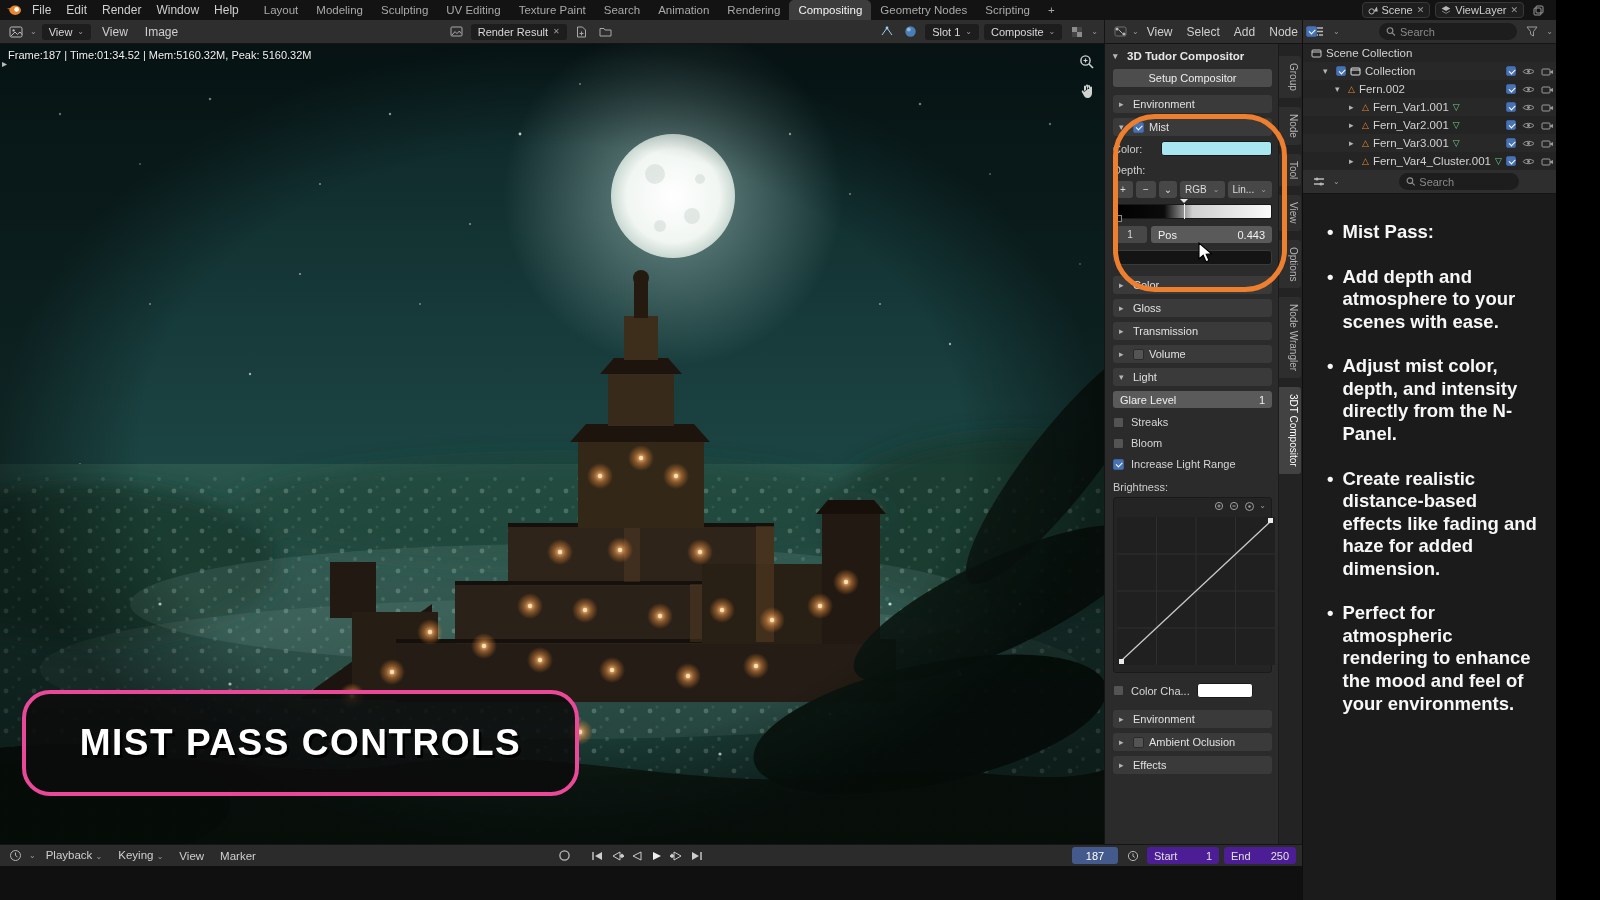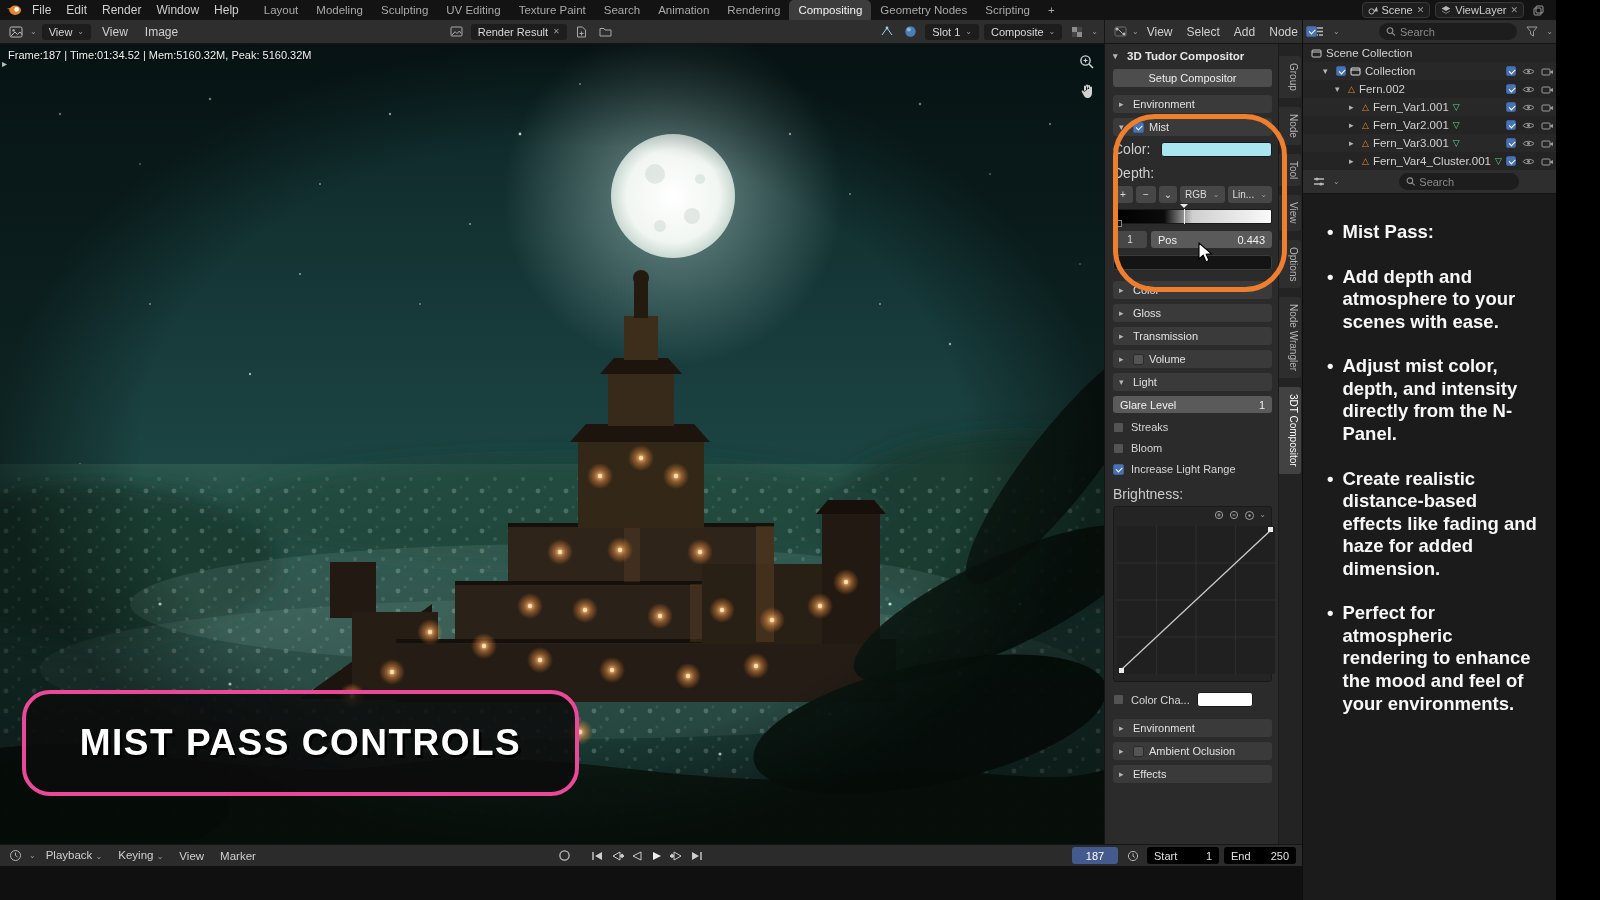--- a/index.html
+++ b/index.html
@@ -41,21 +41,21 @@
 .vtab{writing-mode:vertical-rl;font-size:10px;color:#b5b5b5;background:#2e2e2e;border-radius:0 3px 3px 0;padding:7px 3px;line-height:1;white-space:nowrap;align-self:flex-start;width:22px;text-align:center}
 .vtab.active{background:#424242;color:#fff}
 .cat{display:flex;align-items:center;gap:5px;font-size:11.5px;color:#e6e6e6;margin-bottom:7px;font-weight:700}
 .pbtn{background:#4d4d4d;border-radius:3px;text-align:center;font-size:11px;color:#ececec;padding:3px 0;margin-bottom:8px}
 .sect{display:flex;align-items:center;gap:5px;background:#3a3a3a;border-radius:3px;height:18px;padding:0 6px;font-size:11px;color:#e0e0e0;margin-bottom:5px;white-space:nowrap}
 .chev{color:#b5b5b5;font-size:9px;width:9px;flex:none}
 .cb{width:11px;height:11px;border-radius:2px;background:#545454;border:1px solid #2a2a2a;position:relative;flex:none}
 .cb.checked{background:#4772B3;border-color:#3d619c}
 .cb.checked::after{content:"";position:absolute;left:2px;top:2px;width:5px;height:2.5px;border-left:1.6px solid #fff;border-bottom:1.6px solid #fff;transform:rotate(-45deg)}
 .lrow{display:flex;align-items:center;gap:6px;margin-bottom:8px}
-.plabel{font-size:14px;color:#cdcdcd;white-space:nowrap}
+.plabel{font-size:11px;color:#cdcdcd;white-space:nowrap}
 .swatch{flex:1;height:15px;border-radius:3px;border:1px solid #191919}
 .mini{height:17px;background:#474747;border-radius:3px;display:flex;align-items:center;justify-content:center;font-size:10px;color:#dcdcdc;padding:0 3px}
 .slider{height:17px;background:#5a5a5a;border-radius:3px;display:flex;align-items:center;justify-content:space-between;padding:0 7px;font-size:11px;color:#f0f0f0}
 .ramp{height:15px;border-radius:2px;position:relative;background:linear-gradient(90deg,#000 0%,#0b0b0b 32%,#cfcfcf 50%,#fafafa 100%);border:1px solid #191919;margin-bottom:7px}
 .ramp .mark{position:absolute;left:44.3%;top:-1px;bottom:-1px;width:1px;background:#f2f2f2}
 .ramp .handle{position:absolute;left:44.3%;top:-6px;width:0;height:0;border:4px solid transparent;border-top-color:#e8e8e8;transform:translateX(-50%)}
 .ramp .stop0{position:absolute;left:1px;bottom:-4px;width:7px;height:7px;background:#111;border:1px solid #888}
 .posrow{display:flex;gap:4px;margin-bottom:7px}
 .posrow .idx{width:34px}
 .posrow .slider{flex:1}
@@ -78,21 +78,21 @@
 .tutorial{flex:1;background:#1b1b1b;padding:27px 18px 0 24px}
 .tut-item{display:flex;gap:9px;color:#f7f7f7;font-weight:700;font-size:18.5px;line-height:1.22;margin-bottom:22px}
 .tut-item .b{flex:none}
 
 .timeline{height:22px;background:#2b2b2b;display:flex;align-items:center;gap:4px;padding:0 6px;border-top:1px solid #151515;position:relative}
 .timeline .menu{line-height:22px;padding:0 6px;font-size:11.5px}
 .transport{position:absolute;left:588px;top:0;bottom:0;display:flex;align-items:center;gap:3px}
 .tbtn{width:17px;height:16px;display:flex;align-items:center;justify-content:center;border-radius:2px}
 .tl-right{margin-left:auto;display:flex;align-items:center;gap:5px}
 .frfield{width:46px;height:17px;background:#44598C;border-radius:3px;color:#fff;font-size:11px;display:flex;align-items:center;justify-content:center}
-.rangef{height:17px;background:#000000;border-radius:3px;color:#e0e0e0;font-size:11px;display:flex;align-items:center;justify-content:space-between;padding:0 7px;width:72px}
+.rangef{height:17px;background:#4c1d95;border-radius:3px;color:#e0e0e0;font-size:11px;display:flex;align-items:center;justify-content:space-between;padding:0 7px;width:72px}
 .statusbar{height:34px;background:#101010}
 
 .cursor{position:absolute;left:1197px;top:242px;z-index:20;pointer-events:none}
 .ar8{font-size:8px;color:#9a9a9a}
 </style>
 </head>
 <body>
 
 <div class="screen">
 

